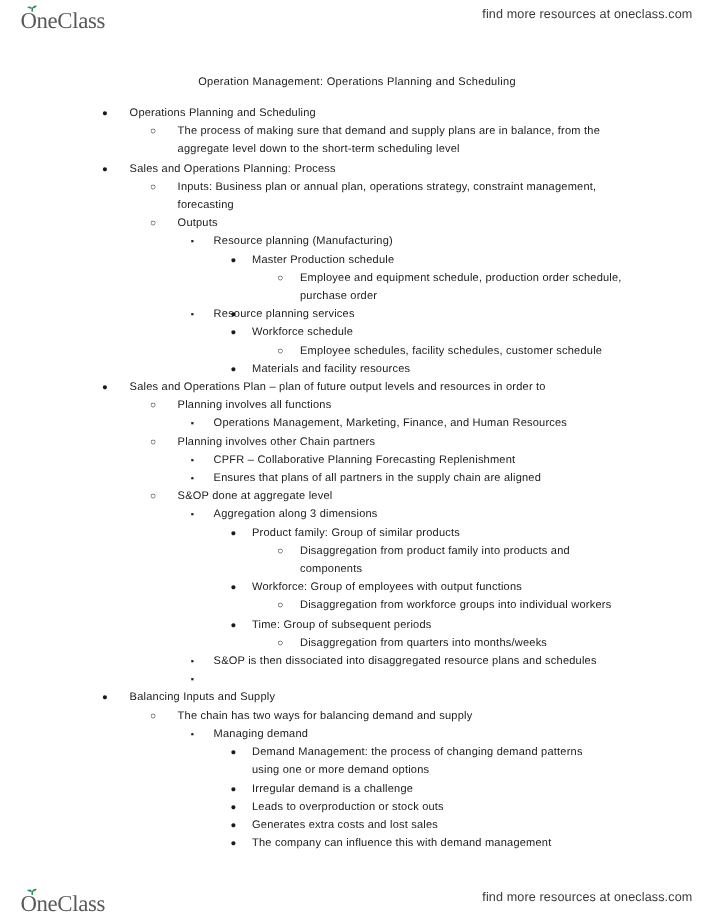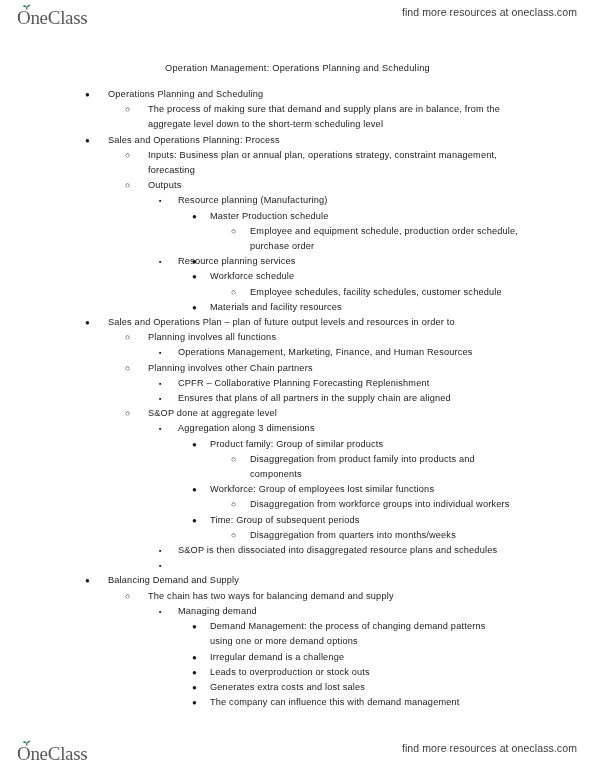--- a/index.html
+++ b/index.html
@@ -226,21 +226,21 @@
       <div class="item lvl4">
         <span class="marker">●</span>
         <span class="txt">Product family: Group of similar products</span>
       </div>
       <div class="item lvl5">
         <span class="marker">○</span>
         <span class="txt">Disaggregation from product family into products and components</span>
       </div>
       <div class="item lvl4">
         <span class="marker">●</span>
-        <span class="txt">Workforce: Group of employees lost similar functions</span>
+        <span class="txt">Workforce: Group of employees with output functions</span>
       </div>
       <div class="item lvl5">
         <span class="marker">○</span>
         <span class="txt">Disaggregation from workforce groups into individual workers</span>
       </div>
       <div class="item lvl4">
         <span class="marker">●</span>
         <span class="txt">Time: Group of subsequent periods</span>
       </div>
       <div class="item lvl5">
@@ -250,21 +250,21 @@
       <div class="item lvl3">
         <span class="marker">▪</span>
         <span class="txt">S&amp;OP is then dissociated into disaggregated resource plans and schedules</span>
       </div>
       <div class="item lvl3 empty-item">
         <span class="marker">▪</span>
         <span class="txt"></span>
       </div>
       <div class="item lvl1">
         <span class="marker">●</span>
-        <span class="txt">Balancing Demand and Supply</span>
+        <span class="txt">Balancing Inputs and Supply</span>
       </div>
       <div class="item lvl2">
         <span class="marker">○</span>
         <span class="txt">The chain has two ways for balancing demand and supply</span>
       </div>
       <div class="item lvl3">
         <span class="marker">▪</span>
         <span class="txt">Managing demand</span>
       </div>
       <div class="item lvl4">

